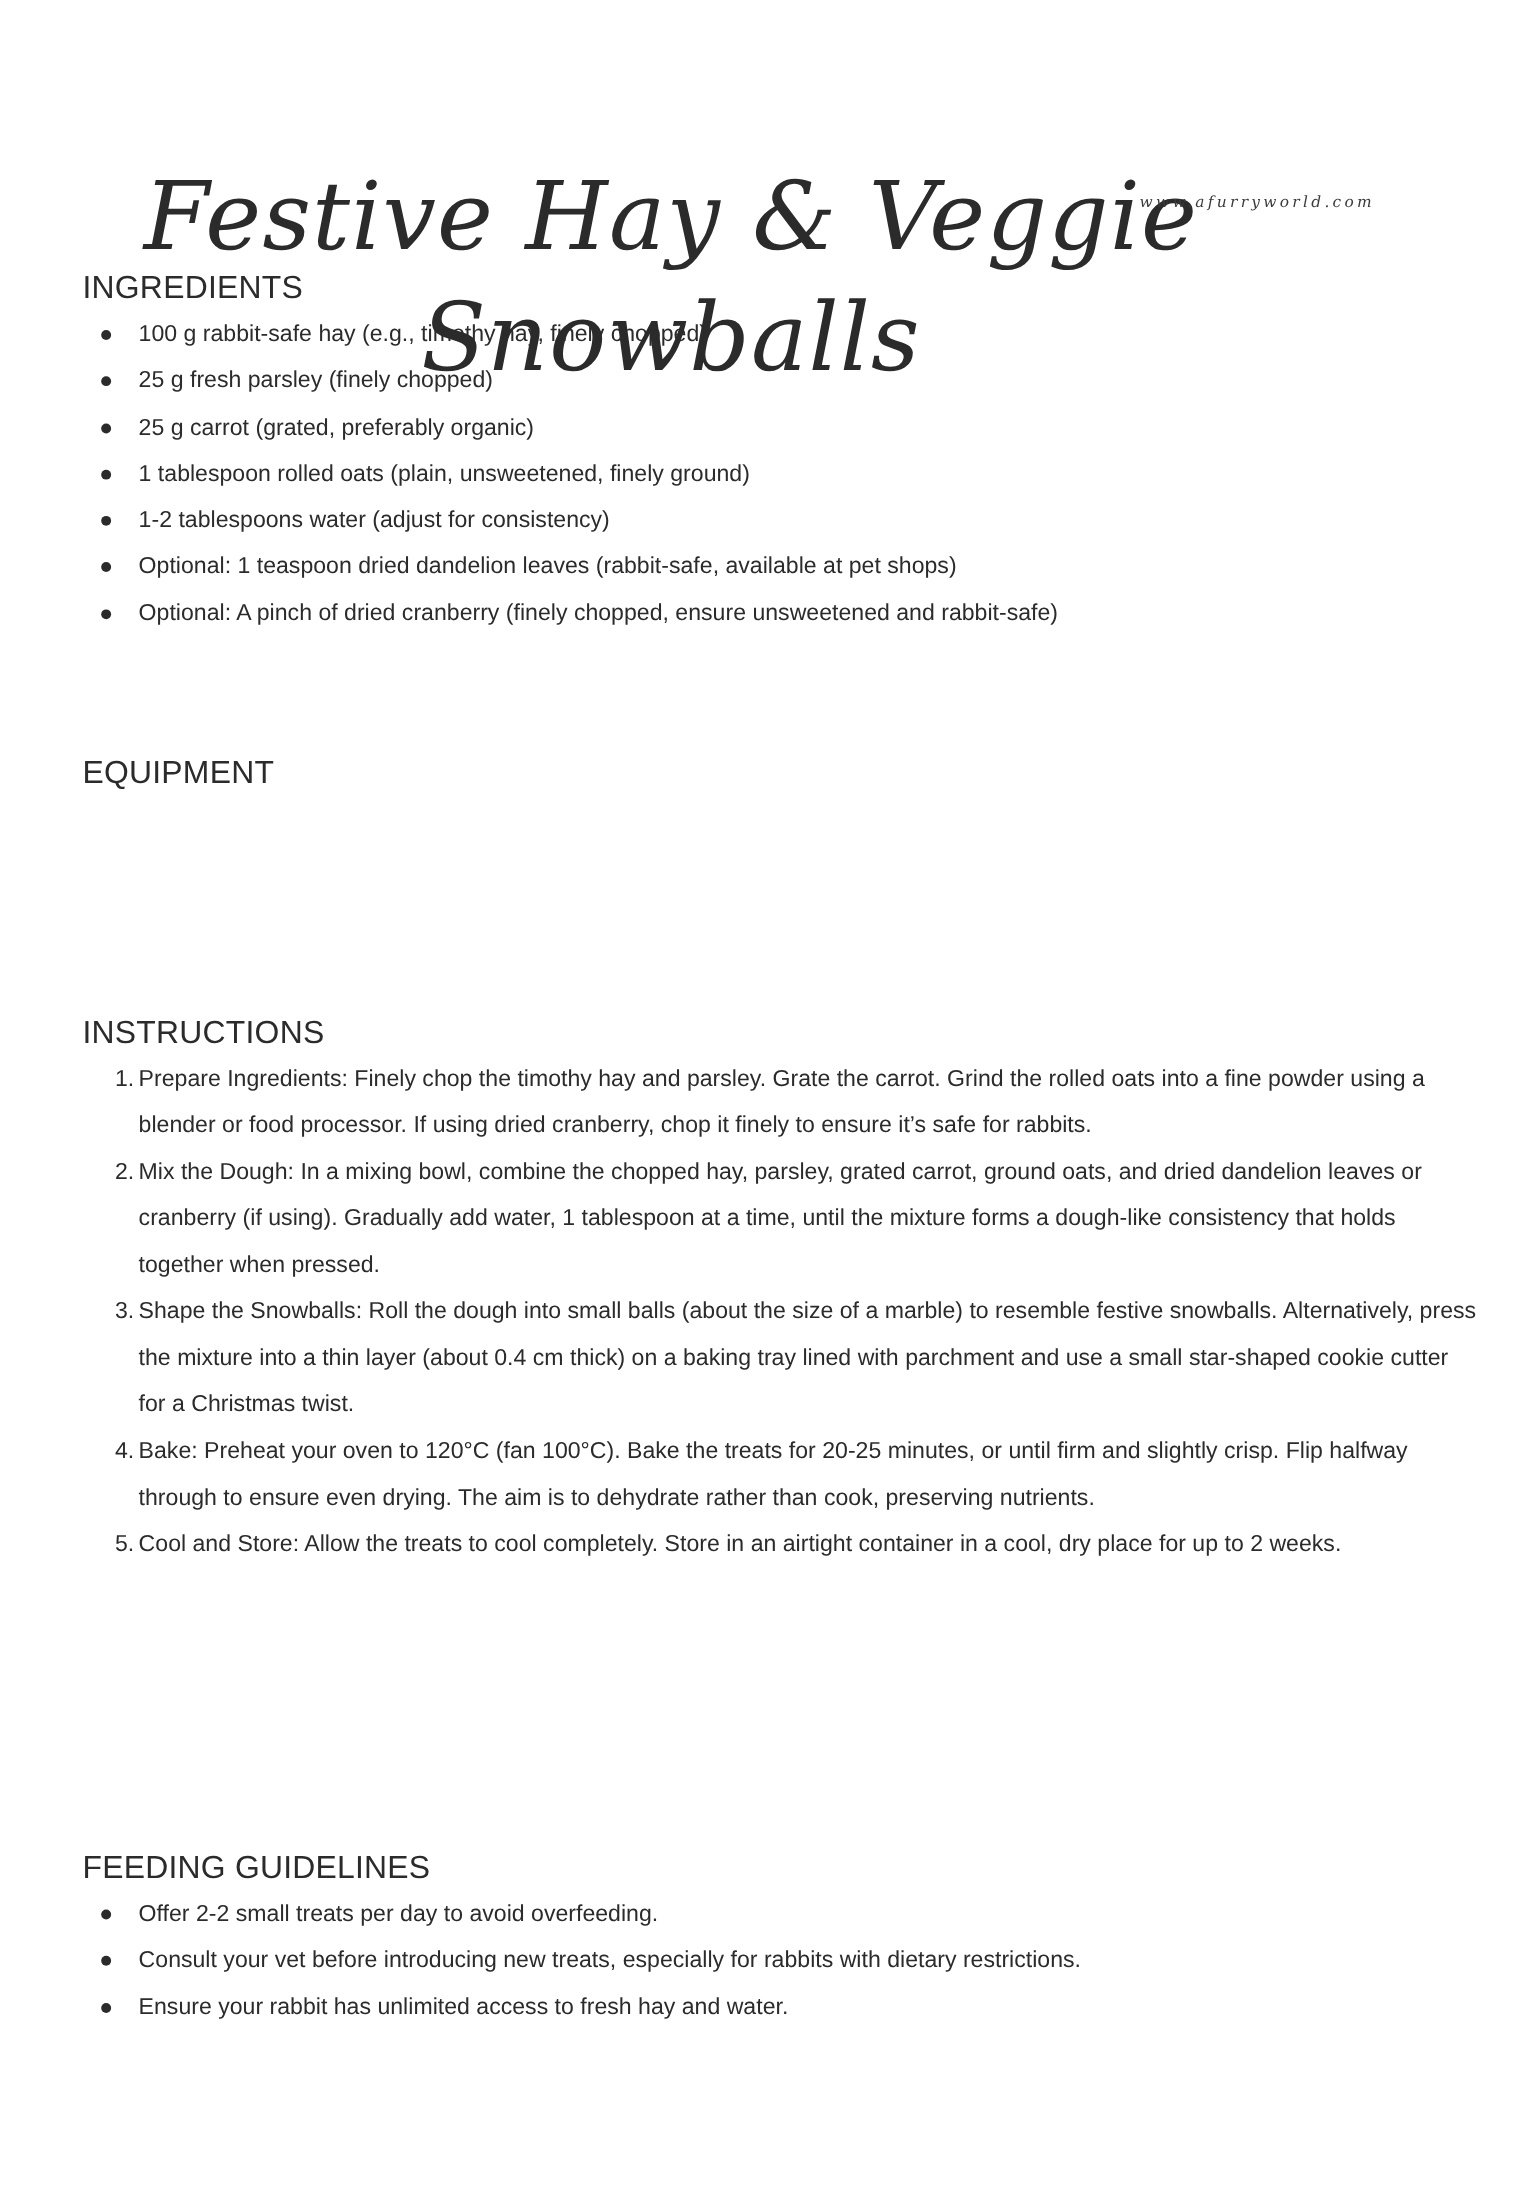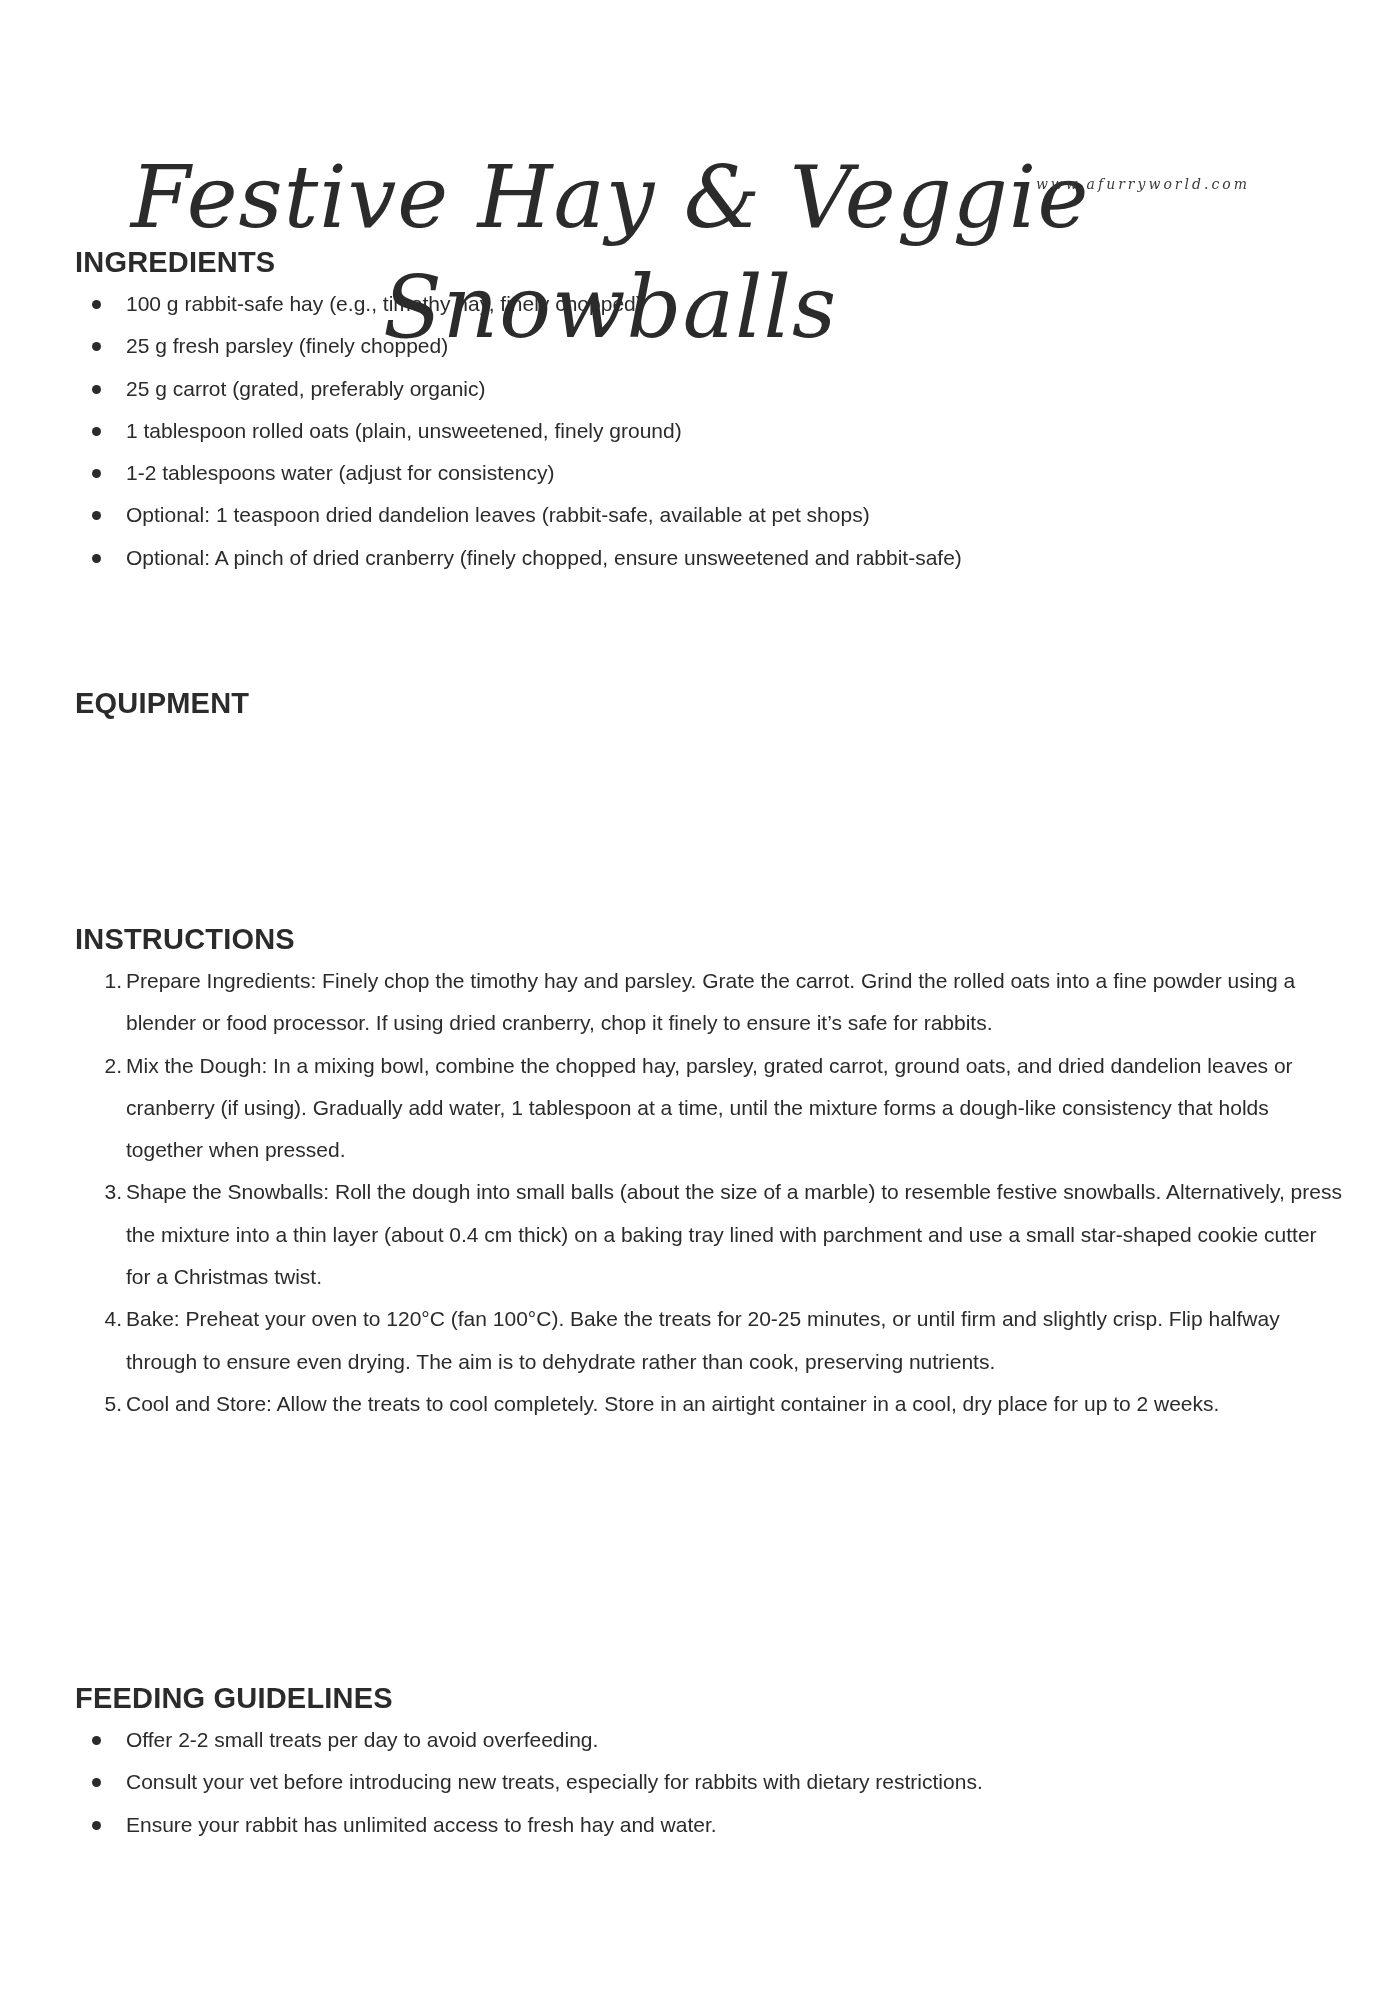--- a/index.html
+++ b/index.html
@@ -5,21 +5,21 @@
   html, body { margin: 0; padding: 0; background: #ffffff; }
   body { width: 1400px; height: 2000px; position: relative; overflow: hidden;
          font-family: "Liberation Sans", "DejaVu Sans", sans-serif; color: #2b2b2b; }
   .title { position: absolute; left: 0; top: 84px; width: 1220px; text-align: center;
            font-family: "DejaVu Serif", serif; font-style: italic; font-weight: normal;
            font-size: 86px; letter-spacing: 1px; color: #2b2b2b; line-height: 110px; }
   .site { position: absolute; top: 176px; left: 960px; width: 290px; text-align: right;
           font-family: "DejaVu Serif", serif; font-style: italic; font-size: 14px;
           letter-spacing: 3px; color: #3a3a3a; }
   .section { position: absolute; left: 75px; width: 1270px; }
-  .heading { font-weight: bold; font-size: 29px; line-height: 42px; margin: 0; letter-spacing: 0.2px; }
+  .heading { font-weight: normal; font-size: 29px; line-height: 42px; margin: 0; letter-spacing: 0.2px; }
   ul, ol { margin: 0; padding: 0; list-style: none; }
   li { position: relative; padding-left: 51px; font-size: 21px; line-height: 42.3px; }
   ul li .bullet { position: absolute; left: 17px; top: 17px; width: 9px; height: 9px;
                   border-radius: 50%; background: #2b2b2b; }
   ol li .num { position: absolute; left: 0; width: 47px; text-align: right; }
   #sec-ingredients { top: 241px; }
   #sec-equipment { top: 664px; margin-top: 18px; }
   #sec-instructions { top: 918px; }
   #sec-feeding { top: 1677px; }
 </style>

